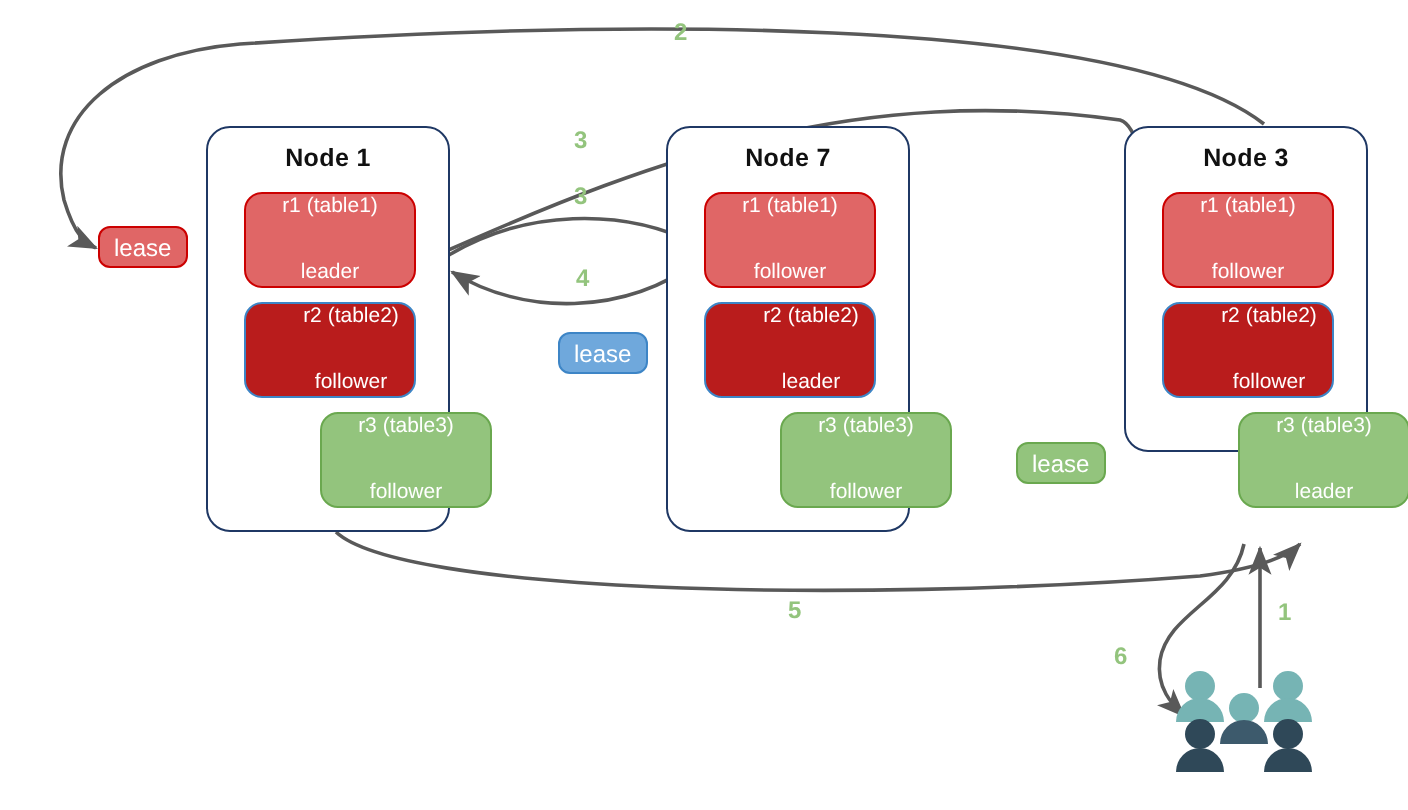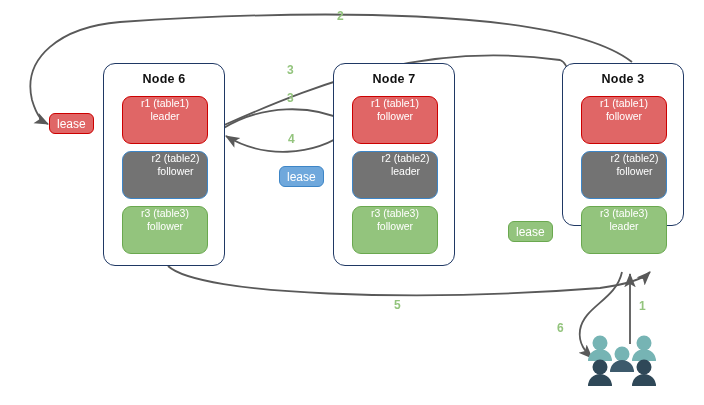--- a/index.html
+++ b/index.html
@@ -32,29 +32,29 @@
   .replica{
     position:absolute;
     left:18px;
     width:86px;
     height:48px;
     border-radius:9px;
     box-sizing:border-box;
     display:flex;
     flex-direction:column;
     align-items:center;
-    justify-content:flex-start;
+    justify-content:space-between;
     color:#ffffff;
     font-size:10.5px;
     line-height:13px;
     text-align:center;
   }
   .rep-red{background:#e06666;border:1.6px solid #cc0000;}
-  .rep-blue{background:#737373;border:1.6px solid #3d85c6;padding-left:21px;}
-  .rep-green{background:#93c47d;border:1.6px solid #6aa84f;}
+  .rep-blue{background:#b91c1c;border:1.6px solid #3d85c6;padding-left:21px;}
+  .rep-green{background:#93c47d;border:1.6px solid #6aa84f;margin-left:38px;}
 
   .lease{
     position:absolute;
     border-radius:6px;
     box-sizing:border-box;
     display:flex;align-items:center;justify-content:center;
     color:#ffffff;
     font-size:12px;
     padding:0 7px;
     height:21px;
@@ -111,21 +111,21 @@
     <span>lease</span>
   </div>
   <div class="lease lease-blue" style="left:279px;top:166px;">
     <span>lease</span>
   </div>
   <div class="lease lease-green" style="left:508px;top:221px;">
     <span>lease</span>
   </div>
 
   <div class="node" style="left:103px;top:63px;width:122px;height:203px;">
-    <div class="node-title">Node 6</div>
+    <div class="node-title">Node 1</div>
     <div class="replica rep-red" style="top:32px;">
       <span>r1 (table1)</span>
       <span>leader</span>
     </div>
     <div class="replica rep-blue" style="top:87px;">
       <span>r2 (table2)</span>
       <span>follower</span>
     </div>
     <div class="replica rep-green" style="top:142px;">
       <span>r3 (table3)</span>

